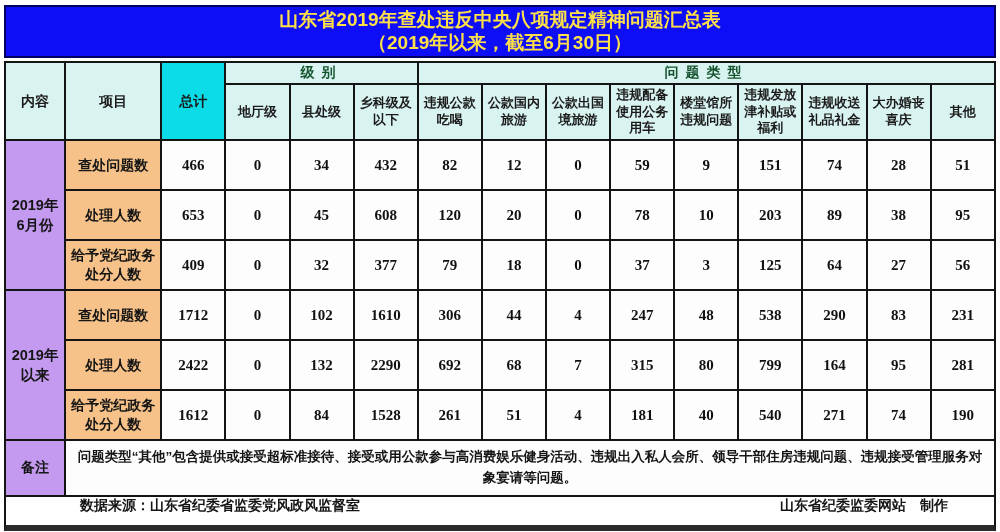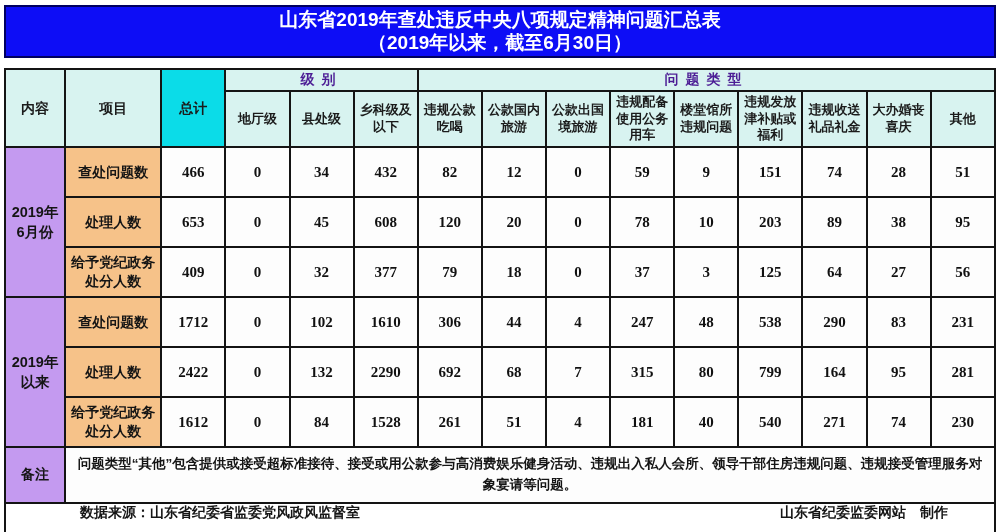--- a/index.html
+++ b/index.html
@@ -7,45 +7,45 @@
     width: 1000px; height: 532px; overflow: hidden;
     font-family: "Liberation Sans", sans-serif;
     color: #151515;
   }
   .page { box-sizing: border-box; width: 1000px; height: 532px; padding: 5px 4px 0 4px; background: #fff; }
 
   
   .title-bar {
     background: #0d0df6;
     border: 2px solid #000060;
-    color: #ffffff;
+    color: #fde047;
     text-align: center;
     font-weight: bold;
     font-size: 19px;
     line-height: 23px;
     padding: 1px 0 2px 0;
-    margin-bottom: 10px;
+    margin-bottom: 3px;
   }
 
   
   table.summary {
     width: 992px;
     table-layout: fixed;
     border-collapse: collapse;
   }
   table.summary td {
     border: 2px solid #141414;
     text-align: center;
     vertical-align: middle;
     padding: 0;
     overflow: hidden;
   }
   .hdr  { background: #d8f3f0; font-weight: bold; font-size: 13px; line-height: 1.3; color: #1b1b1b; }
   .hdr-big { font-size: 14px; }
-  .group-hdr { background: #d8f3f0; color: #4c1d95; font-weight: bold; font-size: 14px; letter-spacing: 7px; margin-top: 27px; }
+  .group-hdr { background: #d8f3f0; color: #14532d; font-weight: bold; font-size: 14px; letter-spacing: 7px; margin-top: 27px; }
   .total-hdr { background: #0bdce8; }
   .num {
     background: #fdfdfd;
     font-family: "Liberation Serif", serif;
     font-weight: bold;
     font-size: 15px;
     color: #111;
   }
   .glabel { background: #c49af0; font-weight: bold; font-size: 14.5px; line-height: 1.4; }
   .rlabel { background: #f6c289; font-weight: bold; font-size: 14px; line-height: 1.35; padding: 0 2px; }
@@ -227,21 +227,21 @@
       <td class="num">84</td>
       <td class="num">1528</td>
       <td class="num">261</td>
       <td class="num">51</td>
       <td class="num">4</td>
       <td class="num">181</td>
       <td class="num">40</td>
       <td class="num">540</td>
       <td class="num">271</td>
       <td class="num">74</td>
-      <td class="num">230</td>
+      <td class="num">190</td>
     </tr>
 
     <tr class="remarkrow">
       <td class="remark-label">备注</td>
       <td class="remark-text" colspan="14">问题类型“其他”包含提供或接受超标准接待、接受或用公款参与高消费娱乐健身活动、违规出入私人会所、领导干部住房违规问题、违规接受管理服务对象宴请等问题。</td>
     </tr>
   </tbody>
     </table>
 
   <div class="footer">

